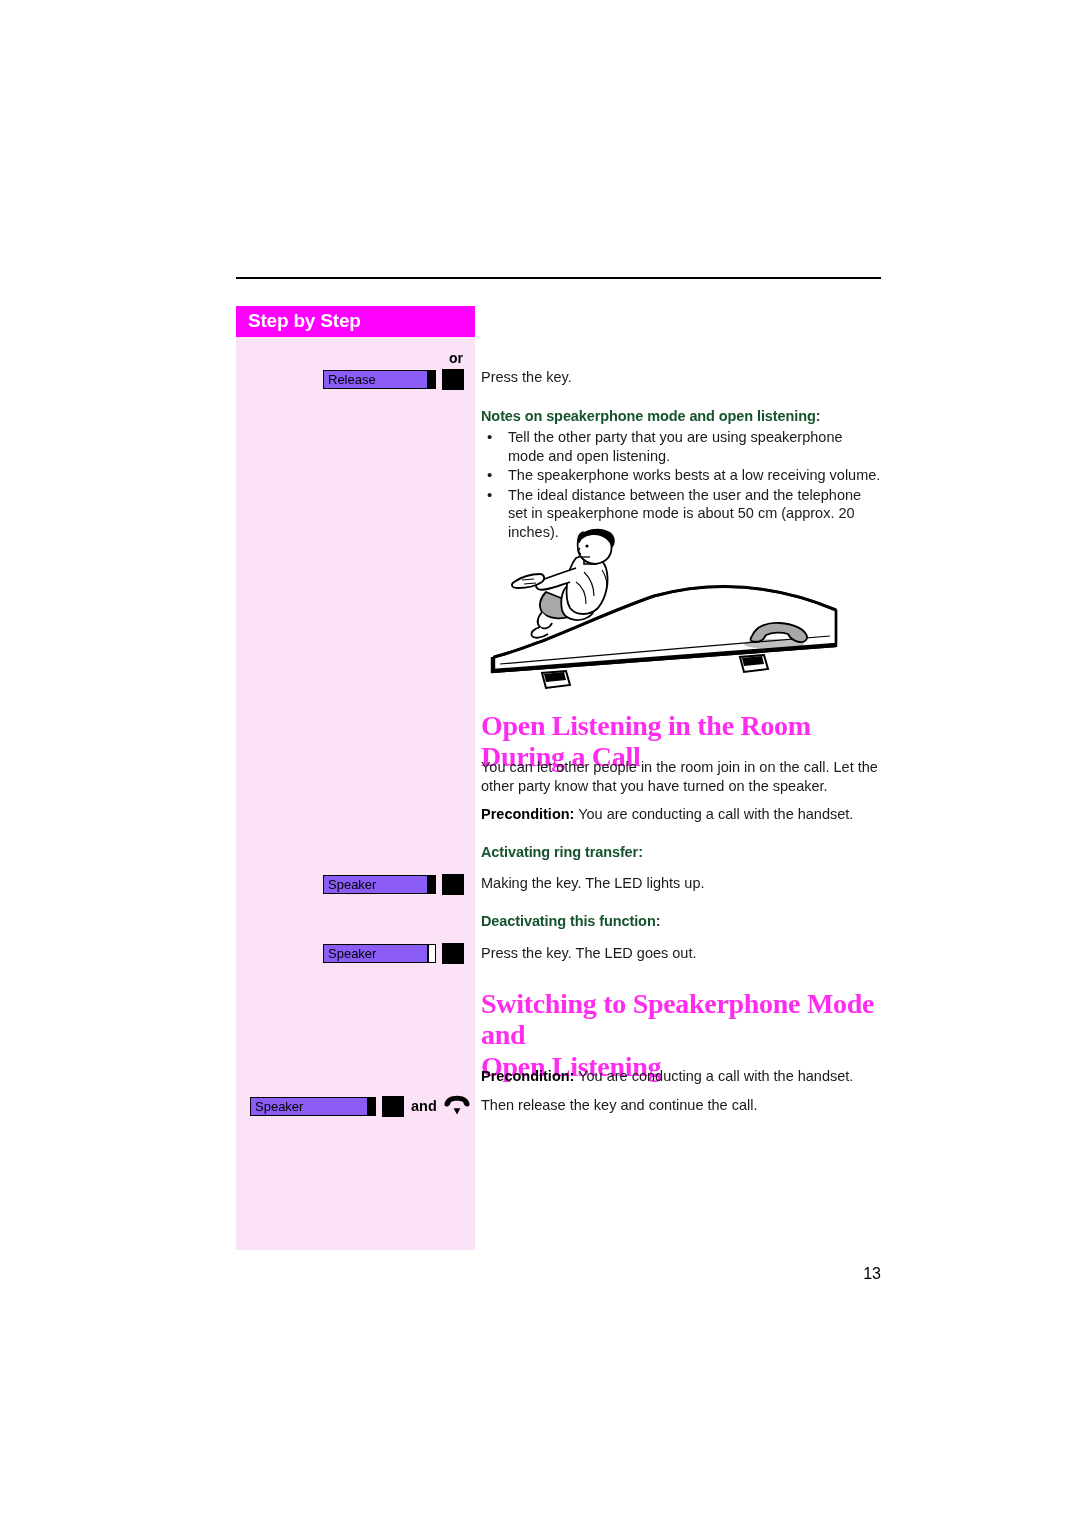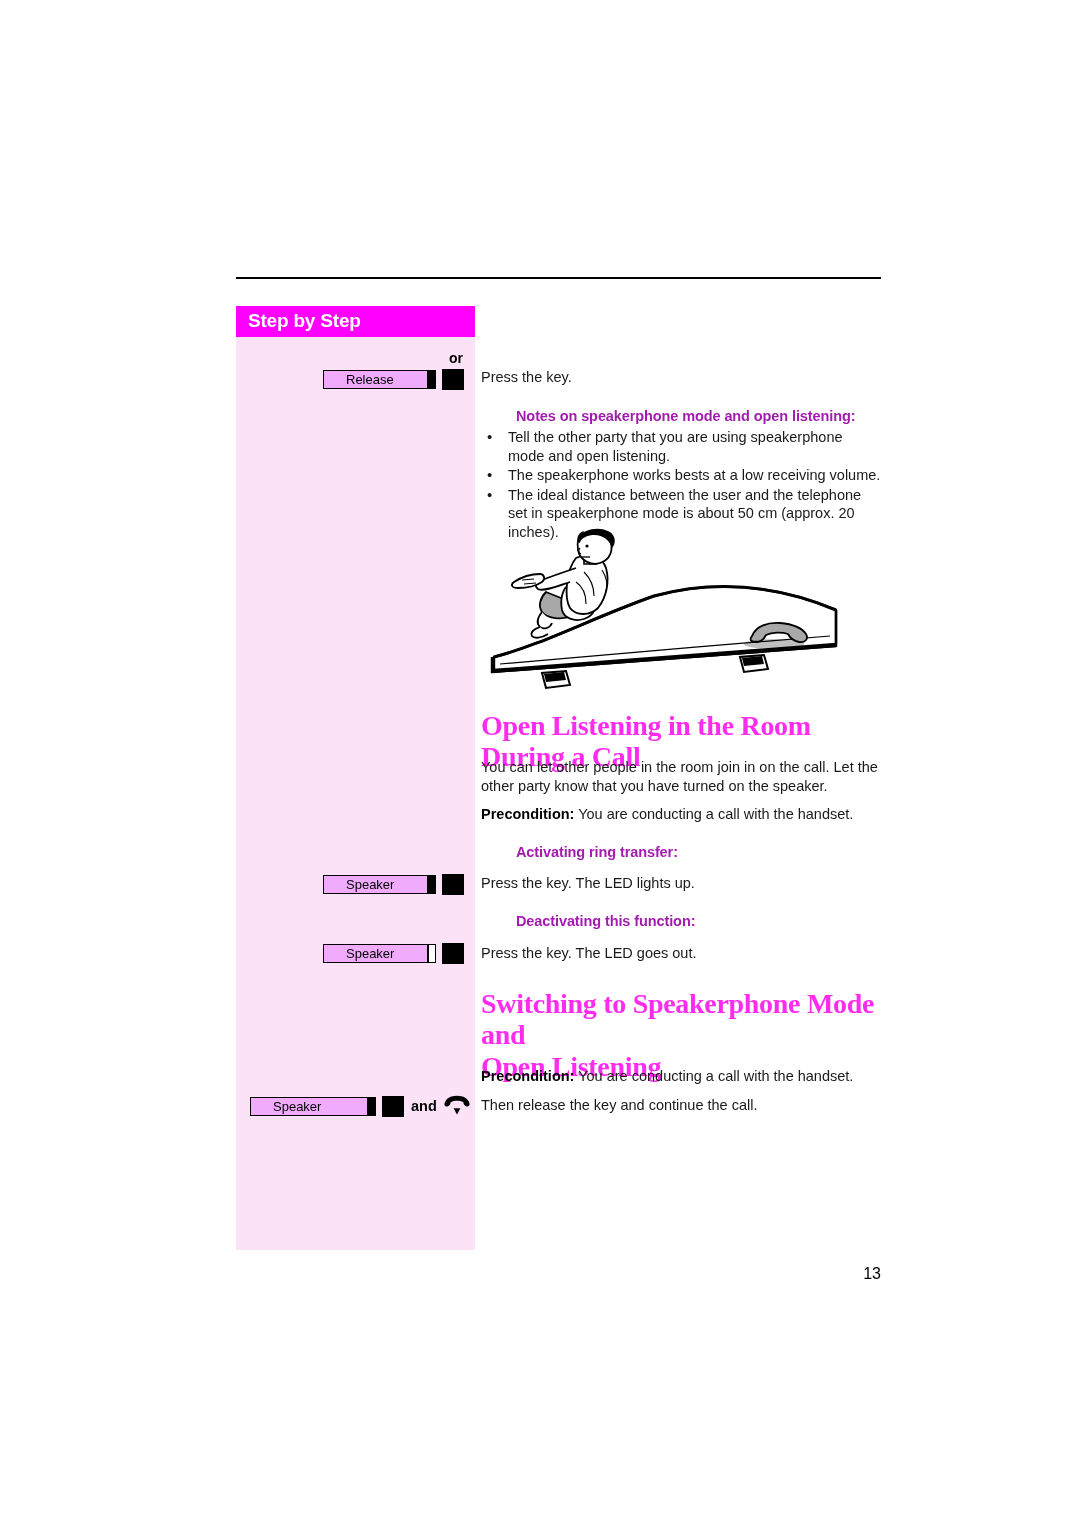--- a/index.html
+++ b/index.html
@@ -72,25 +72,25 @@
 
   
   .key-row {
     position: absolute;
     display: flex;
     align-items: center;
   }
   .key-label-box {
     box-sizing: border-box;
     border: 1.5px solid #000000;
-    background: #f0abfc;
+    background: #8b5cf6;
     height: 19px;
     display: flex;
     align-items: center;
-    padding-left: 22px;
+    padding-left: 4px;
     font-size: 13px;
     color: #000000;
     line-height: 1;
   }
   .key-led-on {
     width: 8px;
     height: 19px;
     background: #000000;
     margin-left: 0px;
   }
@@ -137,23 +137,22 @@
     width: 400px;
   }
   .body-text {
     font-size: 14.5px;
     color: #1a1a1a;
     line-height: 1.28;
   }
   .pink-sub {
     font-size: 14.5px;
     font-weight: bold;
-    color: #a21caf;
+    color: #14532d;
     letter-spacing: -0.1px;
-    margin-left: 35px;
   }
   .h1-pink {
     font-family: "Liberation Serif", serif;
     font-size: 28px;
     font-weight: bold;
     color: #ff2cf0;
     line-height: 1.12;
     letter-spacing: -0.3px;
   }
   .bullet-list {
@@ -324,21 +323,21 @@
 
   <div class="content h1-pink" style="top:710px; width:405px;">Open Listening in the Room During a Call</div>
 
   <div class="content body-text" style="top:758px;">You can let other people in the room join in on the call. Let the other party know that you have turned on the speaker.</div>
 
   <div class="content body-text" style="top:805px;">
     <span class="bold-lead">Precondition:</span><span> You are conducting a call with the handset.</span>
   </div>
 
   <div class="content pink-sub" style="top:844px;">Activating ring transfer:</div>
-  <div class="content body-text" style="top:874px;">Press the key. The LED lights up.</div>
+  <div class="content body-text" style="top:874px;">Making the key. The LED lights up.</div>
 
   <div class="content pink-sub" style="top:913px;">Deactivating this function:</div>
   <div class="content body-text" style="top:944px;">Press the key. The LED goes out.</div>
 
   <div class="content h1-pink" style="top:988px; width:400px;">
     <span>Switching to Speakerphone Mode and</span><br>
     <span>Open Listening</span>
   </div>
 
   <div class="content body-text" style="top:1067px;">

